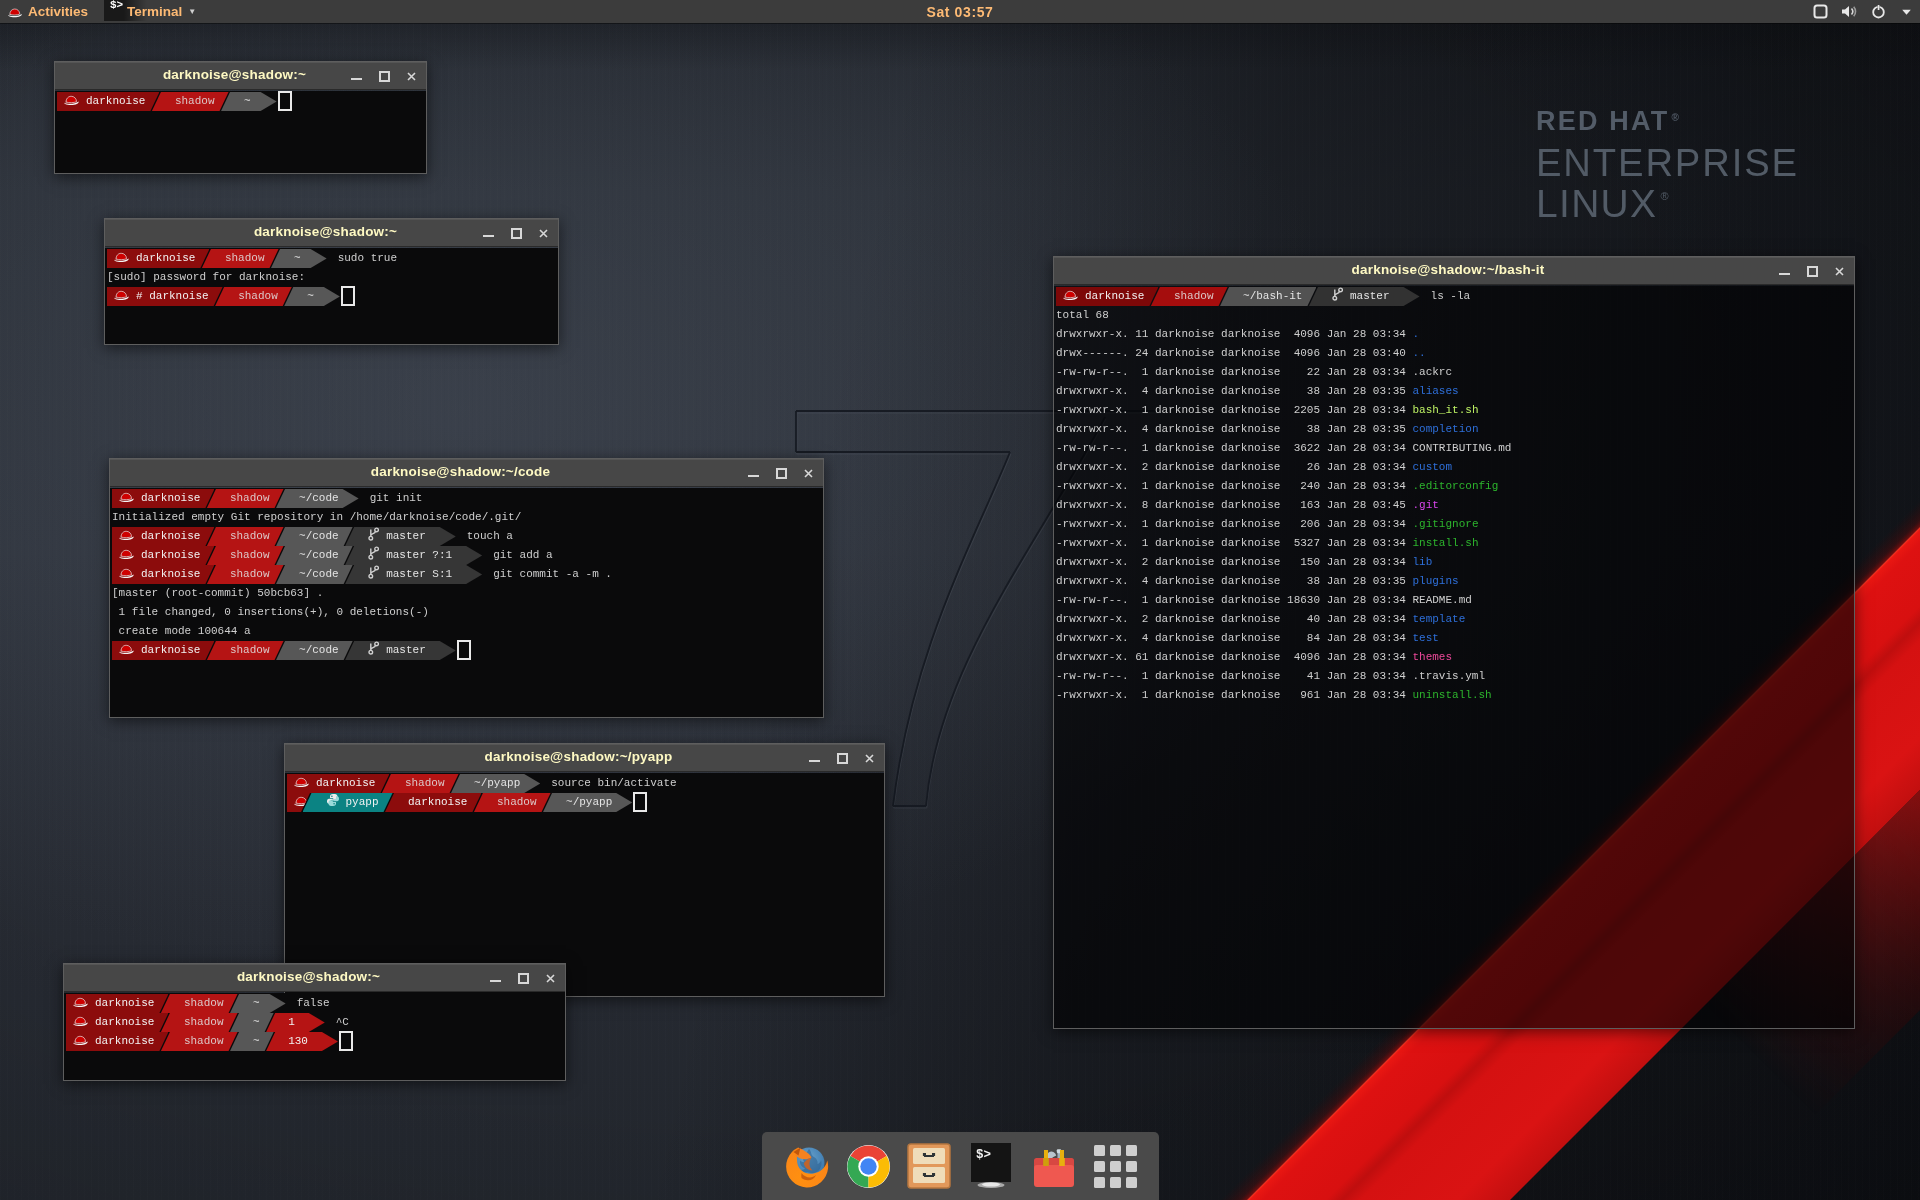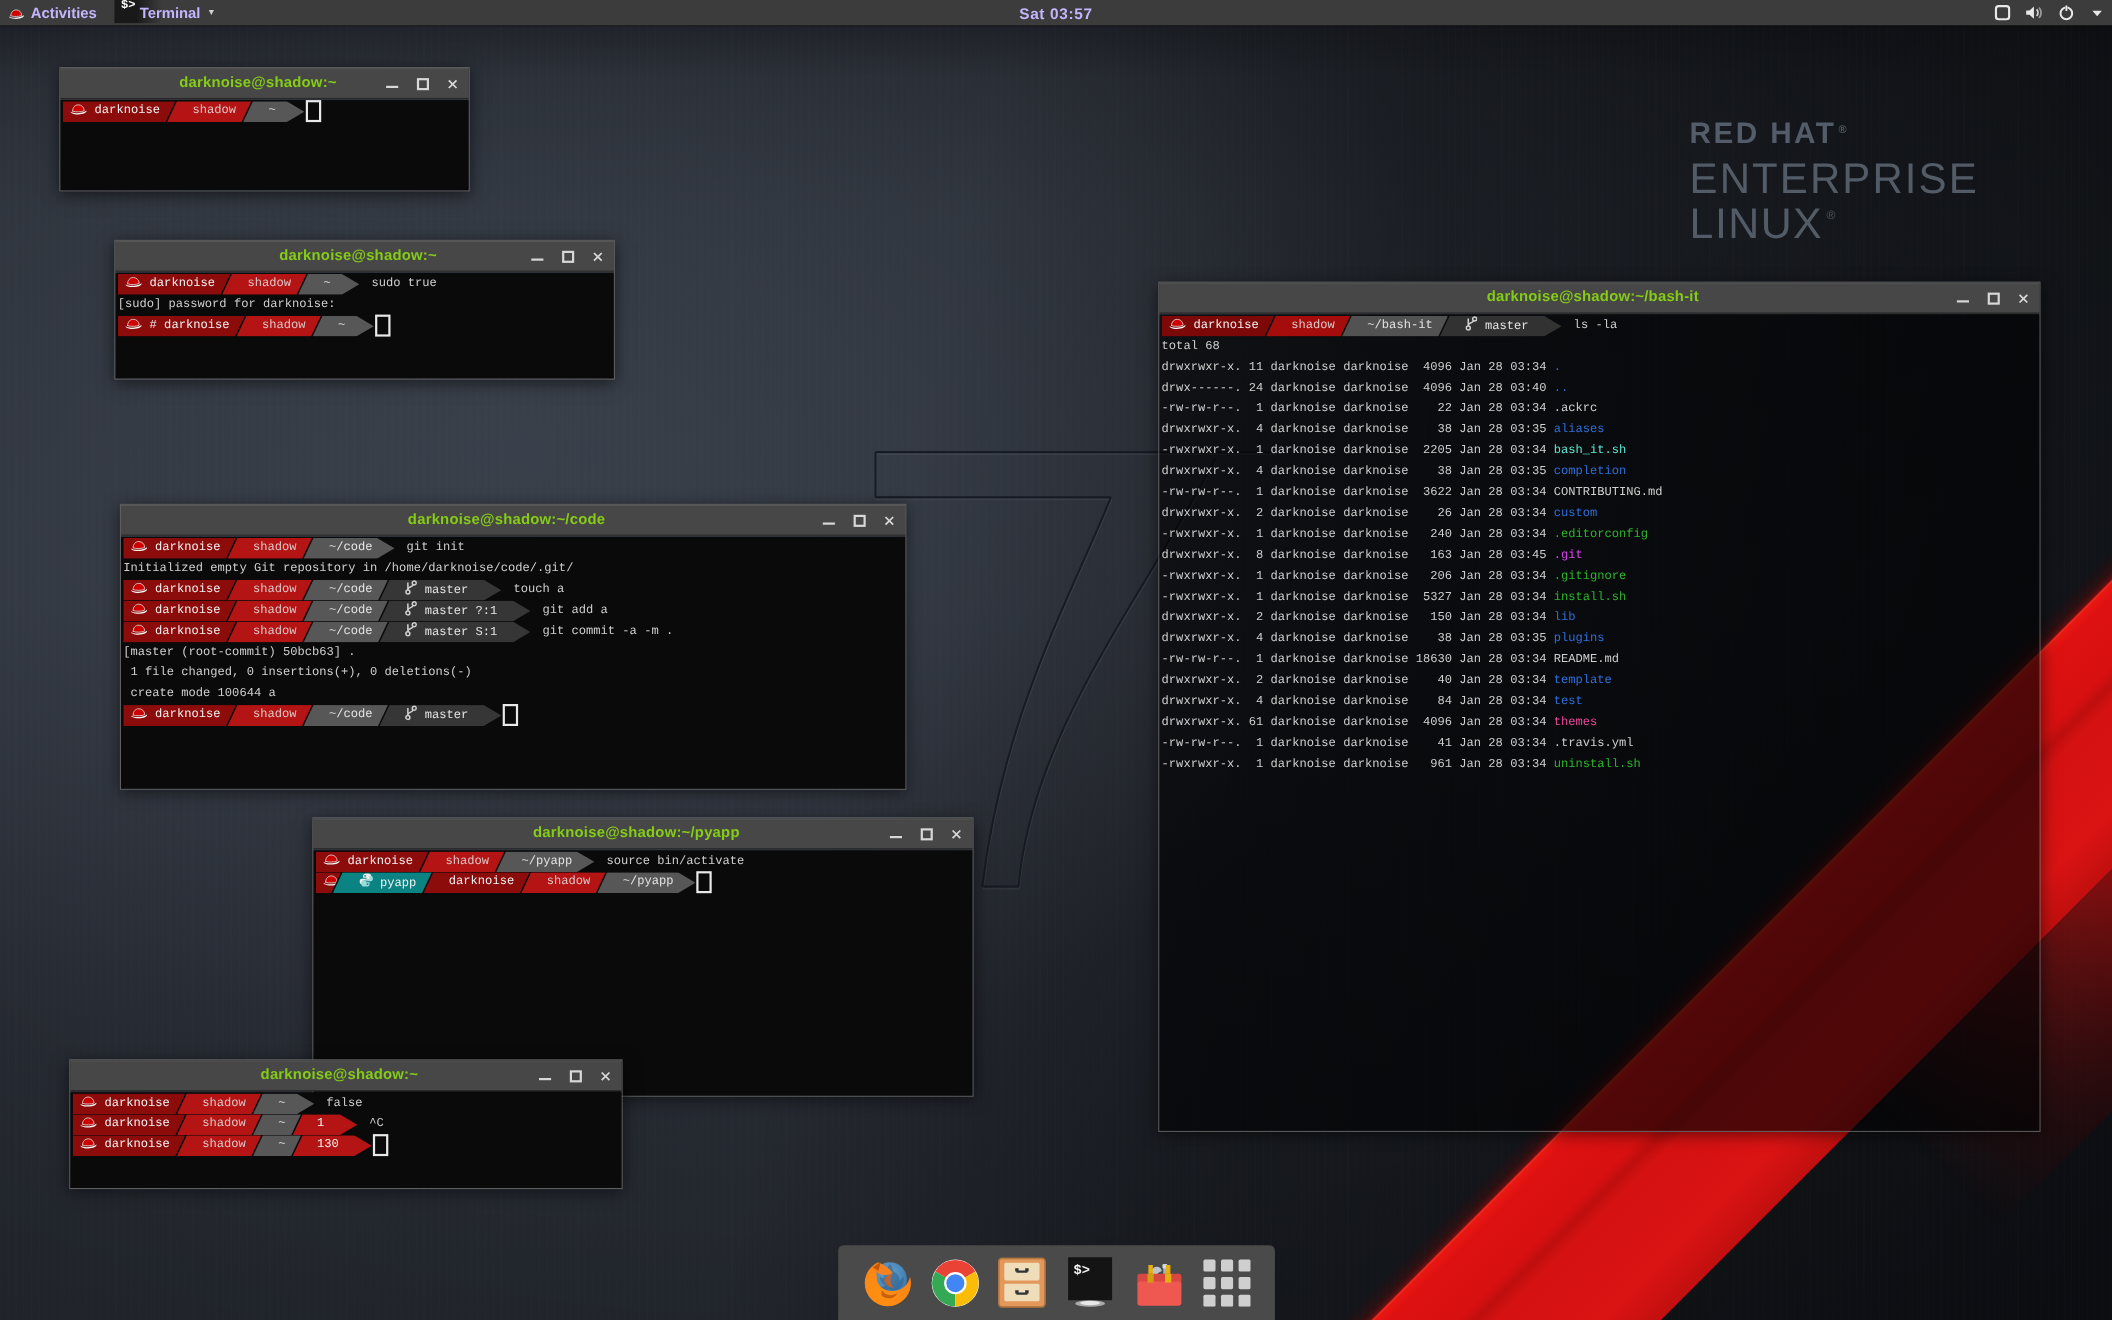--- a/index.html
+++ b/index.html
@@ -17,21 +17,21 @@
 #logo{position:absolute;left:1536px;top:106px;color:#5f6874}
 #lg1{font-size:27px;font-weight:bold;letter-spacing:2.2px;color:#535c68}
 #lg2{font-size:39px;letter-spacing:1.9px;margin-top:4px;font-weight:normal;color:#525b66;transform:scale(0.98,1);transform-origin:left}
 #lg3{font-size:39px;letter-spacing:1.3px;margin-top:-3px;font-weight:normal;color:#525b66}
 .reg{font-size:10px;vertical-align:9px;margin-left:2px}
 .reg2{font-size:11px;vertical-align:17px;margin-left:3px}
 
 
 .win{position:absolute;border:1px solid #5e5e5e;box-shadow:0 3px 14px rgba(0,0,0,0.55);background:transparent}
 .tb{height:28px;background:#474747;border-bottom:1px solid #2a2a2a;position:relative;box-shadow:inset 0 1px 0 #555}
-.tt{position:absolute;left:0;right:12px;top:5px;text-align:center;font-weight:bold;font-size:13.5px;color:#84cc16;letter-spacing:0.2px}
+.tt{position:absolute;left:0;right:12px;top:5px;text-align:center;font-weight:bold;font-size:13.5px;color:#fef9c3;letter-spacing:0.2px}
 .wb{position:absolute;right:10px;top:0;height:28px;display:flex;align-items:center;gap:17px}
 .bmin{width:11px;height:2px;background:#d8d8d8;display:inline-block;margin-top:6px}
 .bmax{width:11px;height:11px;border:2px solid #d8d8d8;display:inline-block}
 .bx{display:inline-flex}
 .ct{position:absolute;left:0;right:0;top:29px;bottom:0;background:#0a0a0b;padding:1px 0 0 2px;overflow:hidden;
 font-family:"Liberation Mono",monospace;font-size:11px;color:#cfcfcf}
 #w6 .ct{background:rgba(2,2,3,0.64)}
 #w6 .dr{background:#7d0808}
 #w6 .br{background:#a50d0d}
 #w6 .gy{background:#525252}
@@ -55,21 +55,21 @@
 .gy .st,.lg .st{color:#e4e4e4}
 .sh{color:#dcc8c8}
 .hat{vertical-align:-2px;margin-right:6px}
 .gb{vertical-align:-2px;margin-right:7px}
 .pyi{vertical-align:-2px;margin-right:6px}
 .cm{margin-left:11px}
 .cur{display:inline-block;width:14px;height:20px;border:2px solid #e9e9e9;vertical-align:top;margin-left:1px;margin-top:-1px}
 
 
 #topbar{position:absolute;left:0;top:0;width:1920px;height:23px;background:#3c3c3c;display:flex;align-items:center;color:#eee;box-shadow:0 1px 0 rgba(0,0,0,0.4)}
-.tbt{font-size:13.5px;font-weight:bold;color:#c4b5fd}
+.tbt{font-size:13.5px;font-weight:bold;color:#fdba74}
 #appbtn{position:absolute;left:103px;top:0;height:23px;display:flex;align-items:center}
 #appic{position:absolute;left:1px;top:0;width:43px;height:21px;background:linear-gradient(90deg,#191919 46%,rgba(25,25,25,0));color:#fff;font-family:"Liberation Mono",monospace;font-size:11px;font-weight:bold;padding:0 0 0 6px;line-height:11px}
 #appcar{font-size:8px;color:#d0d0d0;margin-left:6px}
 #clock{position:absolute;left:0;right:0;text-align:center;font-size:14px;letter-spacing:0.6px}
 #sysic{position:absolute;right:8px;top:0;height:23px;display:flex;align-items:center;gap:13px}
 
 
 #dock{position:absolute;left:762px;top:1132px;width:397px;height:68px;background:#4a4a4a;border-radius:5px 5px 0 0;display:flex;align-items:center;justify-content:space-evenly;padding:0 6px}
 .di{display:inline-flex}
 </style></head>
@@ -305,21 +305,21 @@
         <div class="ln"><span class="sg dr s0"><svg class="hat" width="17" height="13" viewBox="0 0 17 13">
               <use href="#hatdef"></use>
             </svg><span class="st">darknoise</span></span><span class="sg br"><span class="st sh">shadow</span></span><span class="sg gy"><span class="st">~/bash-it</span></span><span class="sg lg sl"><svg class="gb" width="11" height="14" viewBox="0 0 11 14">
               <use href="#gbdef"></use>
             </svg><span class="st">master</span></span><span class="cm">ls -la</span></div>
         <div class="ln">total 68</div>
         <div class="ln">drwxrwxr-x. 11 darknoise darknoise  4096 Jan 28 03:34 <span style="color:#2e6fd9">.</span></div>
         <div class="ln">drwx------. 24 darknoise darknoise  4096 Jan 28 03:40 <span style="color:#2e6fd9">..</span></div>
         <div class="ln">-rw-rw-r--.  1 darknoise darknoise    22 Jan 28 03:34 .ackrc</div>
         <div class="ln">drwxrwxr-x.  4 darknoise darknoise    38 Jan 28 03:35 <span style="color:#2e6fd9">aliases</span></div>
-        <div class="ln">-rwxrwxr-x.  1 darknoise darknoise  2205 Jan 28 03:34 <span style="color:#5eead4">bash_it.sh</span></div>
+        <div class="ln">-rwxrwxr-x.  1 darknoise darknoise  2205 Jan 28 03:34 <span style="color:#bef264">bash_it.sh</span></div>
         <div class="ln">drwxrwxr-x.  4 darknoise darknoise    38 Jan 28 03:35 <span style="color:#2e6fd9">completion</span></div>
         <div class="ln">-rw-rw-r--.  1 darknoise darknoise  3622 Jan 28 03:34 CONTRIBUTING.md</div>
         <div class="ln">drwxrwxr-x.  2 darknoise darknoise    26 Jan 28 03:34 <span style="color:#2e6fd9">custom</span></div>
         <div class="ln">-rwxrwxr-x.  1 darknoise darknoise   240 Jan 28 03:34 <span style="color:#2db42d">.editorconfig</span></div>
         <div class="ln">drwxrwxr-x.  8 darknoise darknoise   163 Jan 28 03:45 <span style="color:#d946ef">.git</span></div>
         <div class="ln">-rwxrwxr-x.  1 darknoise darknoise   206 Jan 28 03:34 <span style="color:#2db42d">.gitignore</span></div>
         <div class="ln">-rwxrwxr-x.  1 darknoise darknoise  5327 Jan 28 03:34 <span style="color:#2db42d">install.sh</span></div>
         <div class="ln">drwxrwxr-x.  2 darknoise darknoise   150 Jan 28 03:34 <span style="color:#2e6fd9">lib</span></div>
         <div class="ln">drwxrwxr-x.  4 darknoise darknoise    38 Jan 28 03:35 <span style="color:#2e6fd9">plugins</span></div>
         <div class="ln">-rw-rw-r--.  1 darknoise darknoise 18630 Jan 28 03:34 README.md</div>

